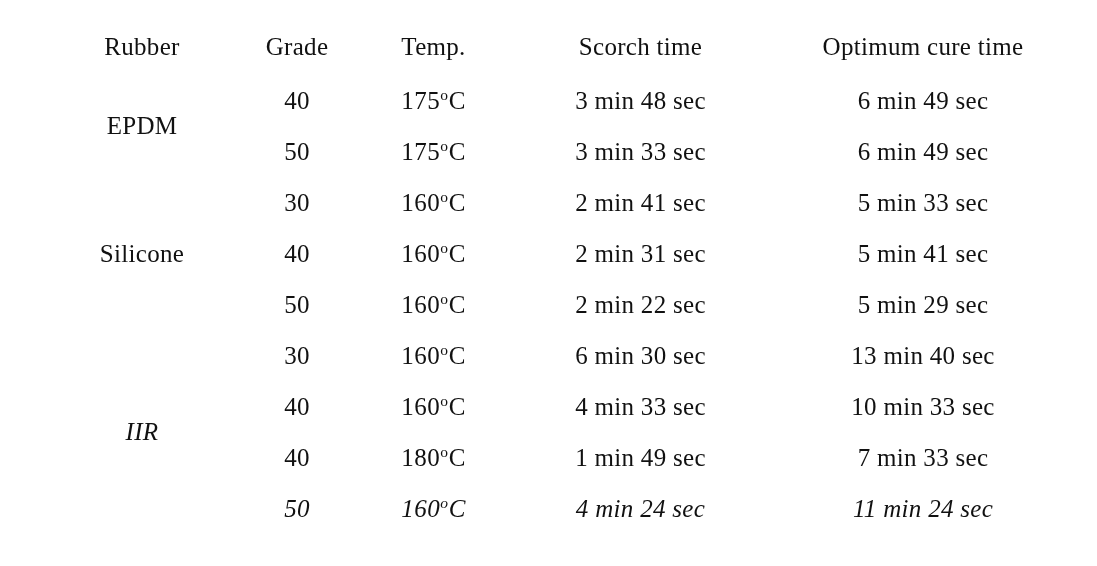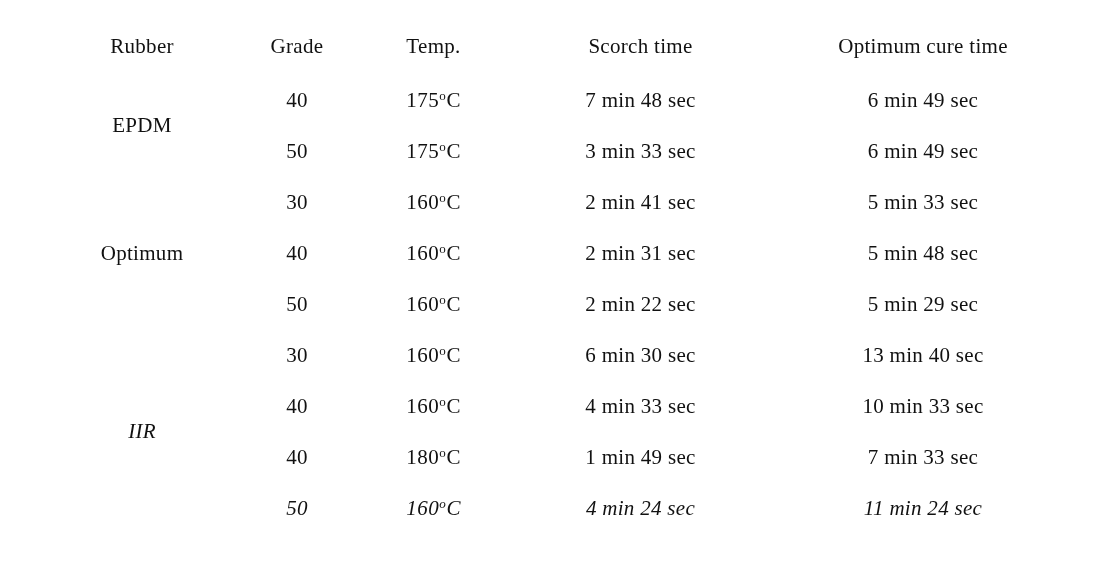--- a/index.html
+++ b/index.html
@@ -33,21 +33,21 @@
     color: #111111;
   }
 
   table.cure-table td,
   table.cure-table th {
     border: 0;
     padding: 0;
     text-align: center;
     vertical-align: middle;
     font-weight: normal;
-    font-size: 21px;
+    font-size: 25px;
     line-height: 1.1;
     letter-spacing: 0.3px;
     white-space: nowrap;
   }
 
   
   col.c-rubber  { width: 200px; }
   col.c-grade   { width: 110px; }
   col.c-temp    { width: 163px; }
   col.c-scorch  { width: 251px; }
@@ -119,48 +119,48 @@
     </thead>
 
     <tbody>
 
       <tr>
         <td class="rubber-label rule-group" rowspan="2">EPDM</td>
         <td class="vsep-l rule-row">40</td>
         <td class="vsep-l rule-row">
           <span class="temp-val">175</span><span class="temp-unit"><span class="deg">o</span><span>C</span></span>
         </td>
-        <td class="vsep-l rule-row time-cell">7 min 48 sec</td>
+        <td class="vsep-l rule-row time-cell">3 min 48 sec</td>
         <td class="vsep-l rule-row time-cell">6 min 49 sec</td>
       </tr>
       <tr>
         <td class="vsep-l rule-group">50</td>
         <td class="vsep-l rule-group">
           <span class="temp-val">175</span><span class="temp-unit"><span class="deg">o</span><span>C</span></span>
         </td>
         <td class="vsep-l rule-group time-cell">3 min 33 sec</td>
         <td class="vsep-l rule-group time-cell">6 min 49 sec</td>
       </tr>
 
       <tr>
-        <td class="rubber-label rule-group" rowspan="3">Optimum</td>
+        <td class="rubber-label rule-group" rowspan="3">Silicone</td>
         <td class="vsep-l rule-row">30</td>
         <td class="vsep-l rule-row">
           <span class="temp-val">160</span><span class="temp-unit"><span class="deg">o</span><span>C</span></span>
         </td>
         <td class="vsep-l rule-row time-cell">2 min 41 sec</td>
         <td class="vsep-l rule-row time-cell">5 min 33 sec</td>
       </tr>
       <tr>
         <td class="vsep-l rule-row">40</td>
         <td class="vsep-l rule-row">
           <span class="temp-val">160</span><span class="temp-unit"><span class="deg">o</span><span>C</span></span>
         </td>
         <td class="vsep-l rule-row time-cell">2 min 31 sec</td>
-        <td class="vsep-l rule-row time-cell">5 min 48 sec</td>
+        <td class="vsep-l rule-row time-cell">5 min 41 sec</td>
       </tr>
       <tr>
         <td class="vsep-l rule-group">50</td>
         <td class="vsep-l rule-group">
           <span class="temp-val">160</span><span class="temp-unit"><span class="deg">o</span><span>C</span></span>
         </td>
         <td class="vsep-l rule-group time-cell">2 min 22 sec</td>
         <td class="vsep-l rule-group time-cell">5 min 29 sec</td>
       </tr>
 

